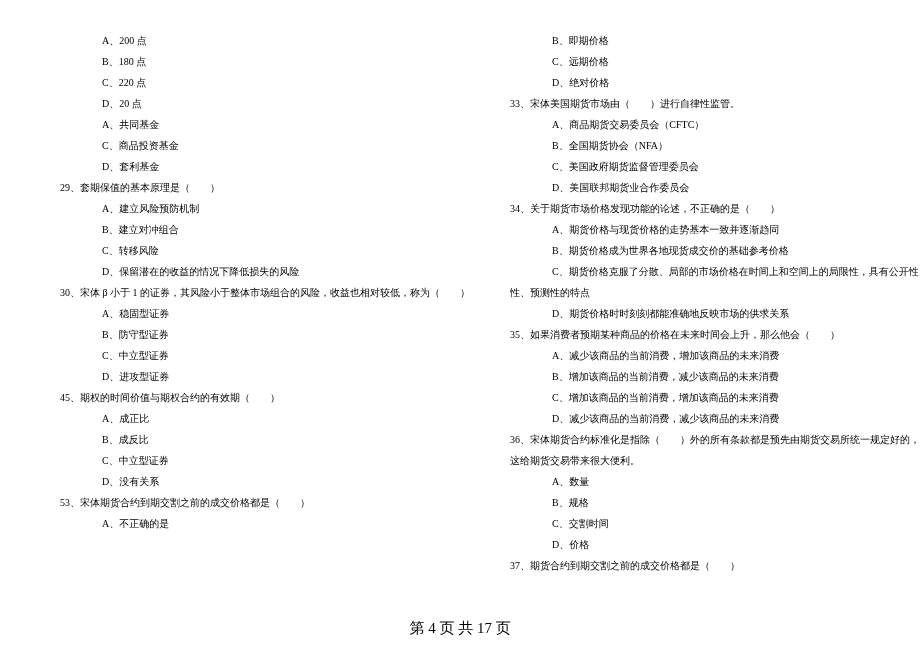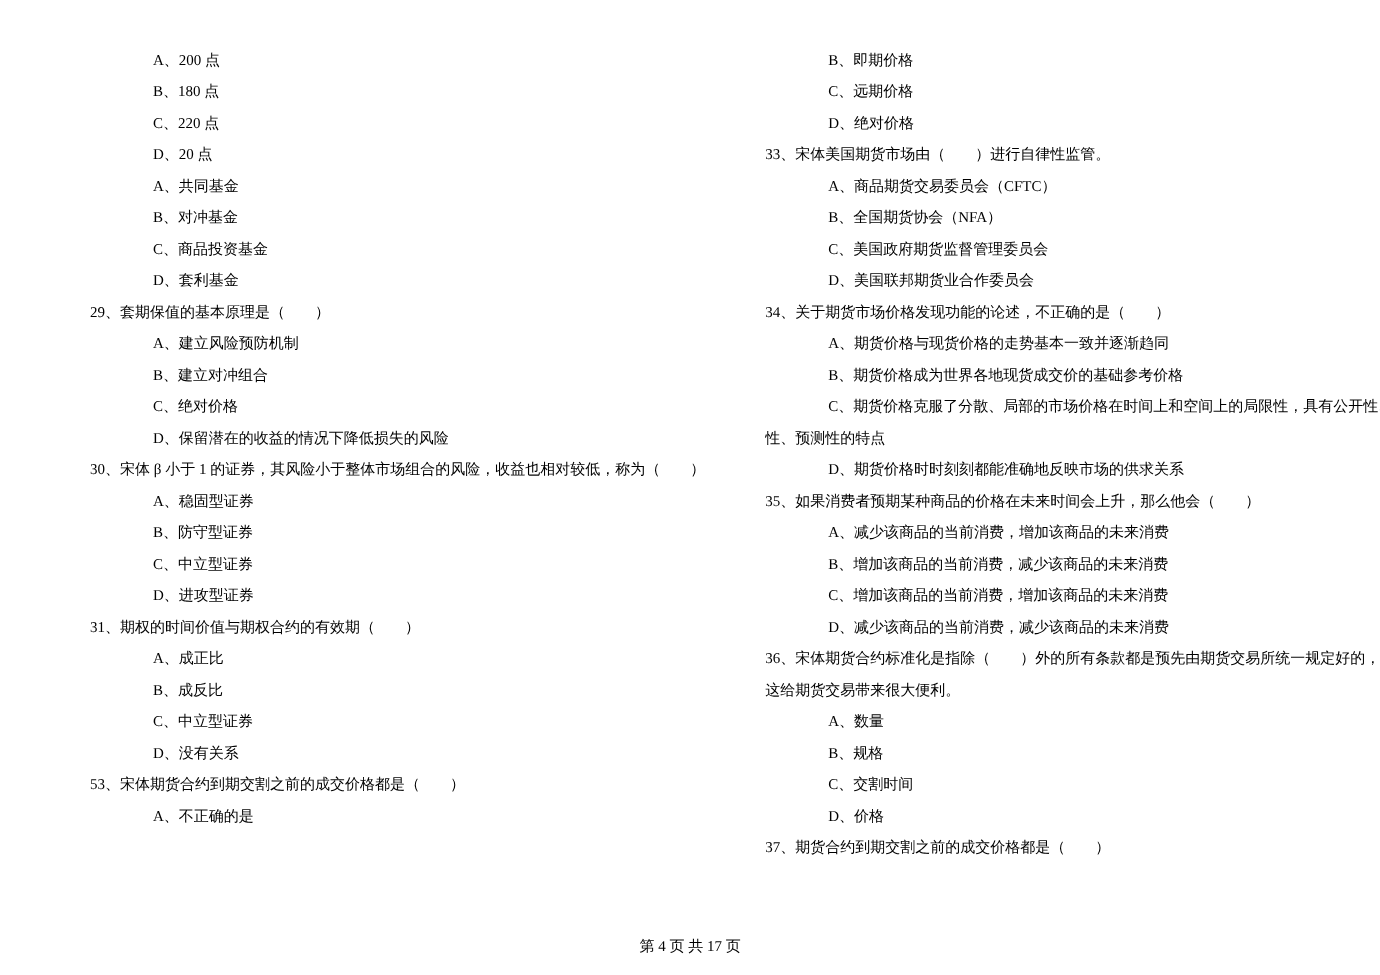--- a/index.html
+++ b/index.html
@@ -39,47 +39,46 @@
     }
     .indent-continuation {
       padding-left: 0px;
     }
     .footer {
       position: absolute;
       bottom: 12px;
       left: 0;
       right: 0;
       text-align: center;
-      font-size: 10px;
+      font-size: 15px;
     }
   </style>
 </head>
 <body>
 
 <div class="page-container">
   <div class="column" id="left-col">
       <div class="line indent-option">A、200 点</div>
       <div class="line indent-option">B、180 点</div>
       <div class="line indent-option">C、220 点</div>
       <div class="line indent-option">D、20 点</div>
       <div class="line indent-option">A、共同基金</div>
-      <div class="line indent-option">B、对冲基金</div>
       <div class="line indent-option">C、商品投资基金</div>
       <div class="line indent-option">D、套利基金</div>
       <div class="line indent-question">29、套期保值的基本原理是（　　）</div>
       <div class="line indent-option">A、建立风险预防机制</div>
       <div class="line indent-option">B、建立对冲组合</div>
-      <div class="line indent-option">C、绝对价格</div>
+      <div class="line indent-option">C、转移风险</div>
       <div class="line indent-option">D、保留潜在的收益的情况下降低损失的风险</div>
       <div class="line indent-question">30、宋体 β 小于 1 的证券，其风险小于整体市场组合的风险，收益也相对较低，称为（　　）</div>
       <div class="line indent-option">A、稳固型证券</div>
       <div class="line indent-option">B、防守型证券</div>
       <div class="line indent-option">C、中立型证券</div>
       <div class="line indent-option">D、进攻型证券</div>
-      <div class="line indent-question">31、期权的时间价值与期权合约的有效期（　　）</div>
+      <div class="line indent-question">45、期权的时间价值与期权合约的有效期（　　）</div>
       <div class="line indent-option">A、成正比</div>
       <div class="line indent-option">B、成反比</div>
       <div class="line indent-option">C、中立型证券</div>
       <div class="line indent-option">D、没有关系</div>
       <div class="line indent-question">53、宋体期货合约到期交割之前的成交价格都是（　　）</div>
       <div class="line indent-option">A、不正确的是</div>
     </div>
   <div class="column" id="right-col">
       <div class="line indent-option">B、即期价格</div>
       <div class="line indent-option">C、远期价格</div>

